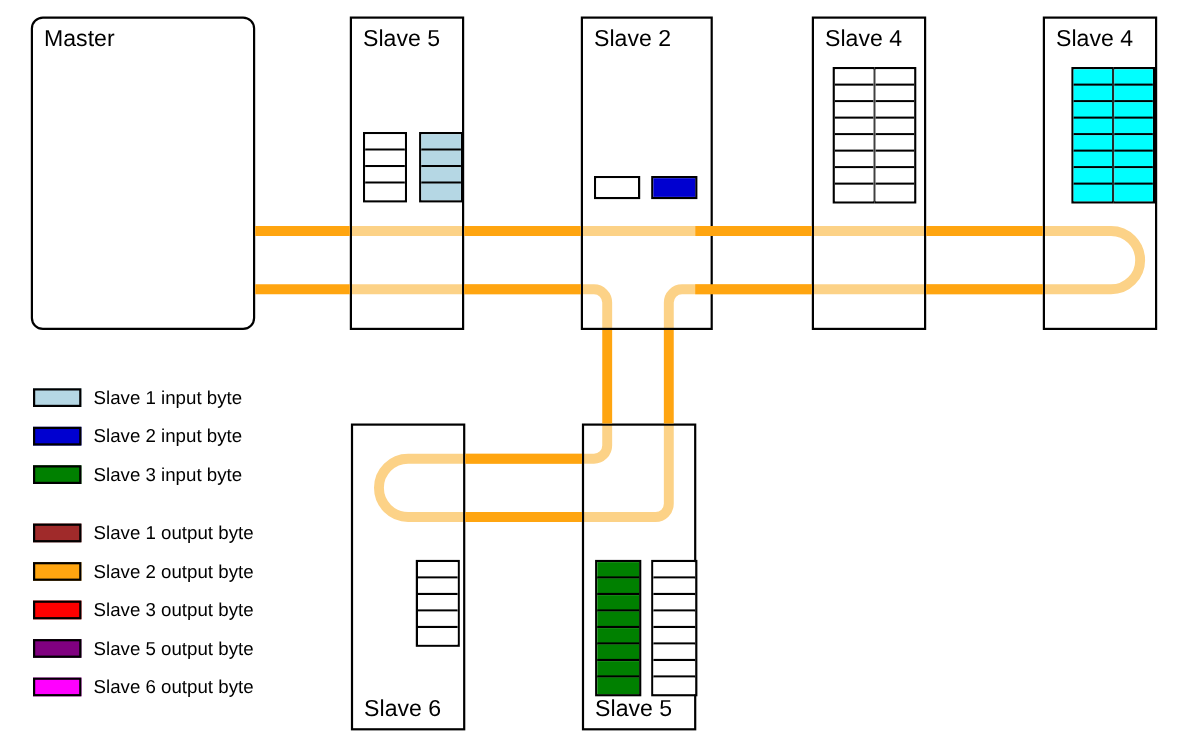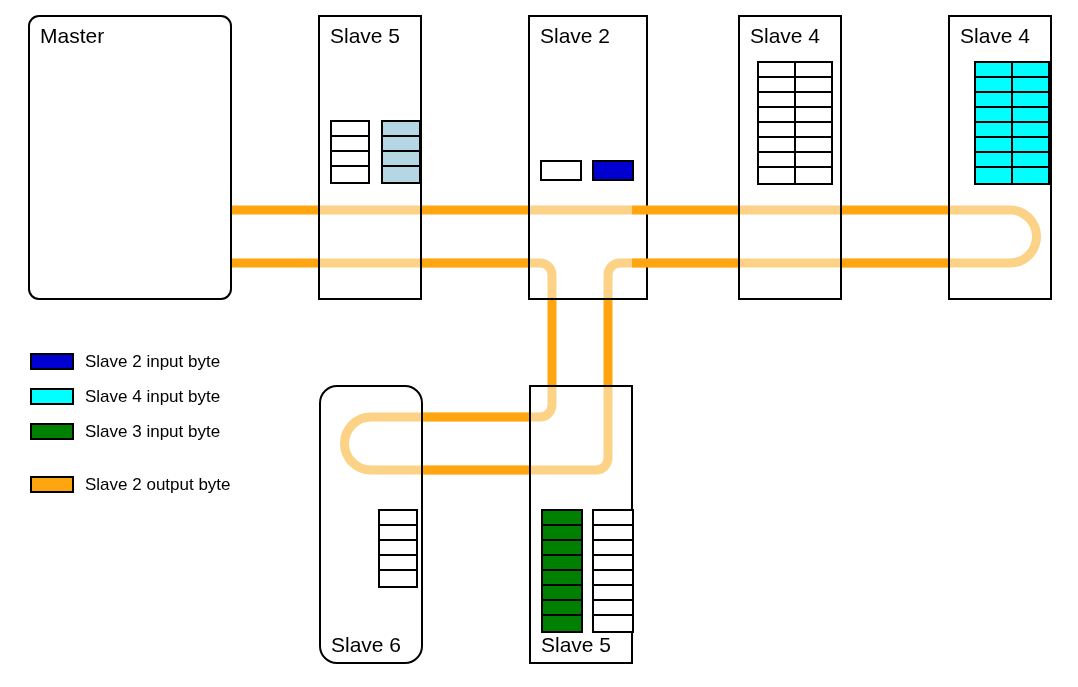--- a/index.html
+++ b/index.html
@@ -198,21 +198,21 @@
             <div class="cell" style="width: 35px; height: 15px; background: rgb(0, 255, 255);"></div>
             <div class="cell" style="width: 35px; height: 15px; background: rgb(0, 255, 255);"></div>
             <div class="cell" style="width: 35px; height: 15px; background: rgb(0, 255, 255);"></div>
             <div class="cell" style="width: 35px; height: 15px; background: rgb(0, 255, 255);"></div>
             <div class="cell" style="width: 35px; height: 15px; background: rgb(0, 255, 255);"></div>
             <div class="cell" style="width: 35px; height: 15px; background: rgb(0, 255, 255);"></div>
             <div class="cell" style="width: 35px; height: 15px; background: rgb(0, 255, 255);"></div>
           </div>
         </div>
       </div>
-      <div class="node" style="left: 319px; top: 385px; width: 104px; height: 279px; border-radius: 18px;">
+      <div class="node" style="left: 319px; top: 385px; width: 104px; height: 279px;">
         <div class="node-label label-bottom">Slave 6</div>
         <div class="grid" style="left: 57px; top: 122px;">
           <div class="grid-col">
             <div class="cell" style="width: 36px; height: 15px; background: rgb(255, 255, 255);"></div>
             <div class="cell" style="width: 36px; height: 15px; background: rgb(255, 255, 255);"></div>
             <div class="cell" style="width: 36px; height: 15px; background: rgb(255, 255, 255);"></div>
             <div class="cell" style="width: 36px; height: 15px; background: rgb(255, 255, 255);"></div>
             <div class="cell" style="width: 36px; height: 15px; background: rgb(255, 255, 255);"></div>
           </div>
         </div>
@@ -257,34 +257,50 @@
       <path d="M 842 263 H 948" class="cable-front"></path>
       <path d="M 552 300 V 385" class="cable-front"></path>
       <path d="M 608 300 V 385" class="cable-front"></path>
       <path d="M 423 417 H 529" class="cable-front"></path>
       <path d="M 423 470 H 529" class="cable-front"></path>
     </svg>
 
   <div id="legend">
     <div id="legend-input">
         <div class="legend-row">
+          <span class="swatch" style="background: rgb(181, 215, 228);"></span>
+          <span class="legend-text">Slave 1 input byte</span>
+        </div>
+        <div class="legend-row">
           <span class="swatch" style="background: rgb(0, 0, 208);"></span>
           <span class="legend-text">Slave 2 input byte</span>
         </div>
         <div class="legend-row">
-          <span class="swatch" style="background: rgb(0, 255, 255);"></span>
-          <span class="legend-text">Slave 4 input byte</span>
-        </div>
-        <div class="legend-row">
           <span class="swatch" style="background: rgb(0, 128, 0);"></span>
           <span class="legend-text">Slave 3 input byte</span>
         </div>
       </div>
     <div class="legend-row spacer"></div>
     <div id="legend-output">
         <div class="legend-row">
+          <span class="swatch" style="background: rgb(160, 42, 42);"></span>
+          <span class="legend-text">Slave 1 output byte</span>
+        </div>
+        <div class="legend-row">
           <span class="swatch" style="background: rgb(255, 165, 16);"></span>
           <span class="legend-text">Slave 2 output byte</span>
         </div>
+        <div class="legend-row">
+          <span class="swatch" style="background: rgb(255, 0, 0);"></span>
+          <span class="legend-text">Slave 3 output byte</span>
+        </div>
+        <div class="legend-row">
+          <span class="swatch" style="background: rgb(128, 0, 128);"></span>
+          <span class="legend-text">Slave 5 output byte</span>
+        </div>
+        <div class="legend-row">
+          <span class="swatch" style="background: rgb(255, 0, 255);"></span>
+          <span class="legend-text">Slave 6 output byte</span>
+        </div>
       </div>
   </div>
 
 </div>
 
 </body></html>

